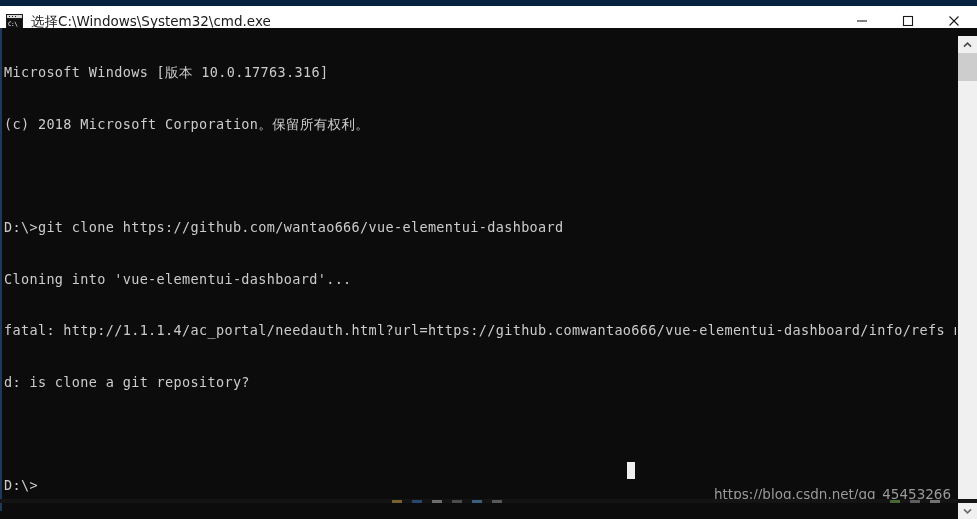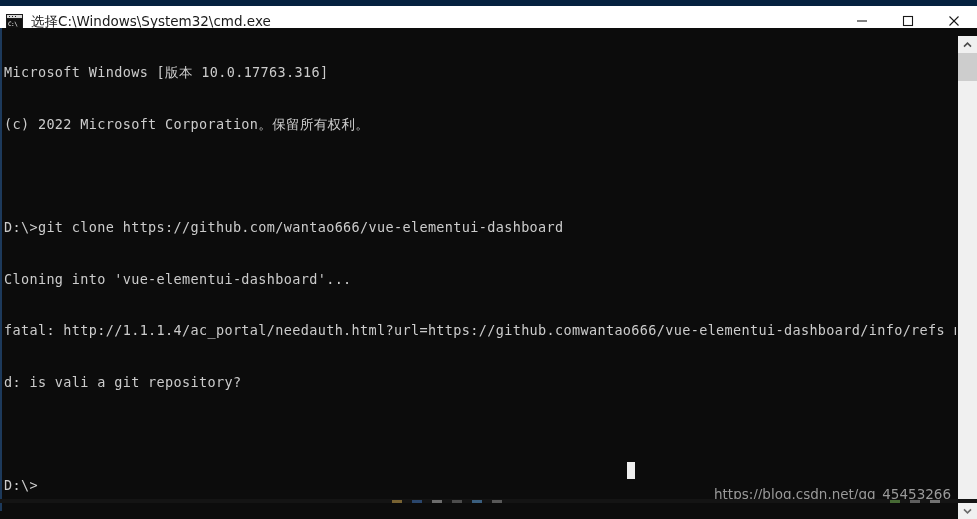--- a/index.html
+++ b/index.html
@@ -245,26 +245,26 @@
           <line x1="1.5" y1="1.5" x2="10.5" y2="10.5" stroke="#1a1a1a" stroke-width="1.1"></line>
           <line x1="10.5" y1="1.5" x2="1.5" y2="10.5" stroke="#1a1a1a" stroke-width="1.1"></line>
         </svg>
       </div>
     </div>
   </div>
 
   <div class="console">
     <div class="console-text">
       <div class="line">Microsoft Windows [版本 10.0.17763.316]</div>
-      <div class="line">(c) 2022 Microsoft Corporation。保留所有权利。</div>
+      <div class="line">(c) 2018 Microsoft Corporation。保留所有权利。</div>
       <div class="line"></div>
       <div class="line">D:\&gt;git clone https://github.com/wantao666/vue-elementui-dashboard</div>
       <div class="line">Cloning into 'vue-elementui-dashboard'...</div>
       <div class="line">fatal: http://1.1.1.4/ac_portal/needauth.html?url=https://github.comwantao666/vue-elementui-dashboard/info/refs not vali</div>
-      <div class="line">d: is vali a git repository?</div>
+      <div class="line">d: is clone a git repository?</div>
       <div class="line"></div>
       <div class="line">D:\&gt;</div>
     </div>
 
     <div class="cursor"></div>
 
     <div class="watermark">https://blog.csdn.net/qq_45453266</div>
   </div>
 
   <div class="scrollbar">

